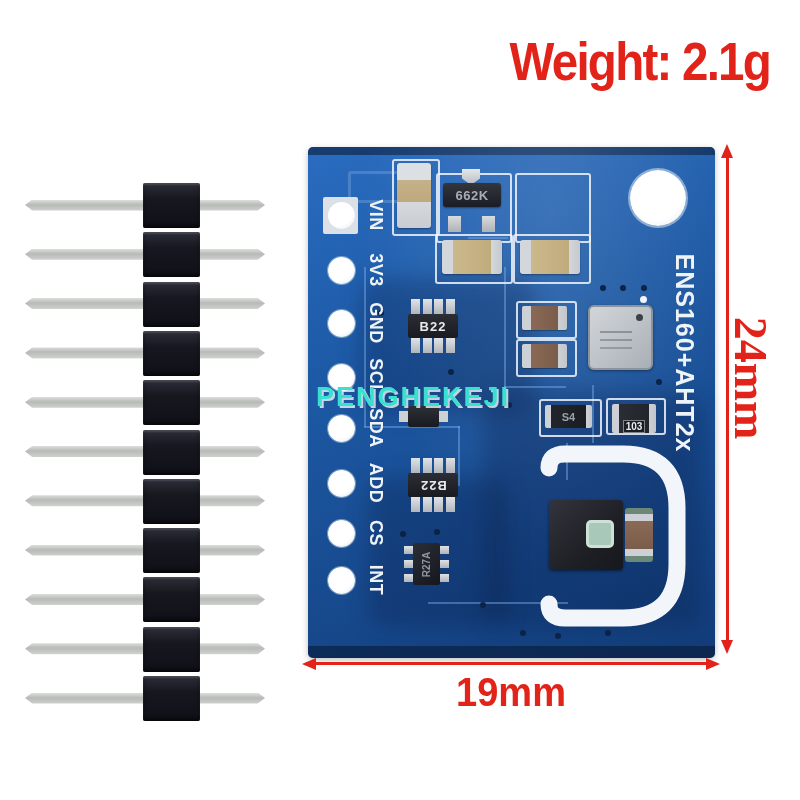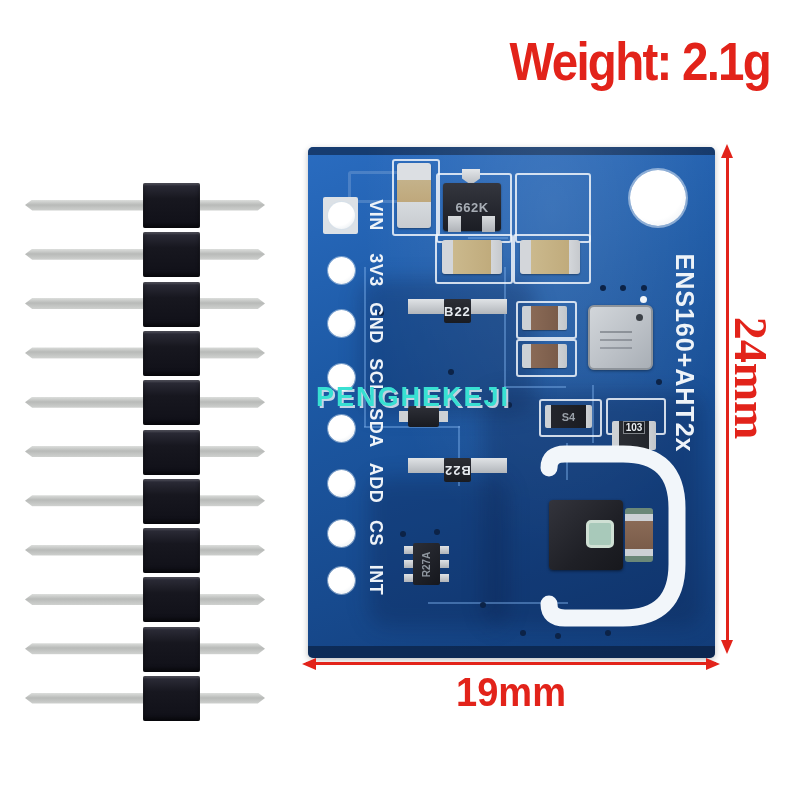--- a/index.html
+++ b/index.html
@@ -62,31 +62,31 @@
 
   .silk-box{position:absolute;border:2px solid rgba(240,245,250,.85);border-radius:3px;}
 
   .tantalum{position:absolute;left:89px;top:16px;width:34px;height:65px;border-radius:3px;
     background:linear-gradient(180deg,#dcdfe3 0%,#dcdfe3 26%,#c4b28a 26%,#bfa87c 60%,#d6dade 60%,#c9ccd0 100%);
     box-shadow:0 1px 2px rgba(0,0,0,.35);}
 
   .sot{position:absolute;width:58px;height:64px;}
   .sot-tab{position:absolute;left:19px;top:-14px;width:18px;height:16px;background:linear-gradient(180deg,#e3e6e9,#b9bdc2);
     clip-path:polygon(0 0,100% 0,100% 60%,50% 100%,0 60%);}
-  .sot-body{position:absolute;left:0;top:0;width:58px;height:48px;background:linear-gradient(180deg,#34363e,#1b1d24);
+  .sot-body{position:absolute;left:0;top:0;width:58px;height:24px;background:linear-gradient(180deg,#34363e,#1b1d24);
     border-radius:3px;display:flex;align-items:center;justify-content:center;
     color:#a7adb5;font-size:13px;font-weight:700;letter-spacing:.5px;box-shadow:0 1px 2px rgba(0,0,0,.4);}
   .sot-leg{position:absolute;top:33px;width:13px;height:16px;background:linear-gradient(180deg,#d8dbde,#aeb2b7);}
   .sot-leg.l{left:5px;} .sot-leg.r{left:39px;}
 
   .mlcc{position:absolute;width:60px;height:34px;border-radius:3px;
     background:linear-gradient(90deg,#d3d6da 0%,#d3d6da 18%,#cbb98d 18%,#c0ab7c 82%,#d3d6da 82%,#c6c9cd 100%);
     box-shadow:0 1px 2px rgba(0,0,0,.35);}
 
-  .rn{position:absolute;width:50px;display:flex;}
+  .rn{position:absolute;width:50px;display:flex;flex-direction:column;}
   .rn-pads{display:flex;justify-content:space-evenly;height:15px;}
   .rn-pads .pad{width:9px;background:linear-gradient(180deg,#e0e3e6,#b2b6bb);}
   .rn-body{height:24px;background:linear-gradient(180deg,#2c2e35,#191b21);border-radius:2px;
     display:flex;align-items:center;justify-content:center;color:#e6eaef;font-size:13px;font-weight:700;letter-spacing:1px;}
   .rn-body.flip span{display:inline-block;transform:rotate(180deg);}
 
   .rbrown{position:absolute;width:45px;height:24px;border-radius:2px;
     background:linear-gradient(90deg,#cdd1d5 0%,#cdd1d5 20%,#8a6a56 20%,#7a5c4a 80%,#cdd1d5 80%,#c2c6ca 100%);
     box-shadow:0 1px 1px rgba(0,0,0,.3);}
 
@@ -94,21 +94,21 @@
     background:linear-gradient(135deg,#d2d6da 0%,#bcc1c7 55%,#a9afb6 100%);
     border:2px solid #8d939a;box-sizing:border-box;box-shadow:0 1px 3px rgba(0,0,0,.4);}
   .ens160 .dot{position:absolute;right:8px;top:7px;width:7px;height:7px;border-radius:50%;background:#3c4147;}
   .ens160 .etch{position:absolute;left:10px;top:24px;width:32px;height:2px;background:rgba(90,96,104,.5);box-shadow:0 8px 0 rgba(90,96,104,.45), 0 16px 0 rgba(90,96,104,.4);}
 
   .diode{position:absolute;left:237px;top:258px;width:47px;height:23px;border-radius:2px;
     background:linear-gradient(90deg,#cdd1d5 0%,#cdd1d5 12%,#23252c 12%,#1a1c22 88%,#cdd1d5 88%,#c2c6ca 100%);
     display:flex;align-items:center;justify-content:center;color:#9aa1a9;font-size:11px;font-weight:700;}
   .res103{position:absolute;left:304px;top:257px;width:44px;height:29px;border-radius:2px;
     background:linear-gradient(90deg,#cdd1d5 0%,#cdd1d5 17%,#2a2d33 17%,#22252b 83%,#cdd1d5 83%,#c2c6ca 100%);
-    display:flex;align-items:flex-start;justify-content:center;margin-top:17px;}
+    display:flex;align-items:flex-end;justify-content:center;}
   .res103 span{color:#e8ecf0;font-size:10px;font-weight:700;background:rgba(10,12,16,.4);padding:0 2px;border:1px solid rgba(230,235,240,.5);}
 
   .sot-small{position:absolute;left:100px;top:259px;width:31px;height:21px;background:linear-gradient(180deg,#2e3038,#181a20);border-radius:2px;}
   .sot-small::before,.sot-small::after{content:"";position:absolute;top:5px;width:9px;height:11px;background:#cdd1d5;}
   .sot-small::before{left:-9px;} .sot-small::after{right:-9px;}
 
   .ic6{position:absolute;left:105px;top:396px;width:27px;height:42px;background:linear-gradient(135deg,#2c2e36,#15171d);
     border-radius:2px;display:flex;align-items:center;justify-content:center;}
   .ic6 span{transform:rotate(-90deg);color:#8f97a0;font-size:10px;font-weight:700;white-space:nowrap;}
   .ic6 .p{position:absolute;width:9px;height:8px;background:linear-gradient(180deg,#dfe2e5,#b0b4b9);}

